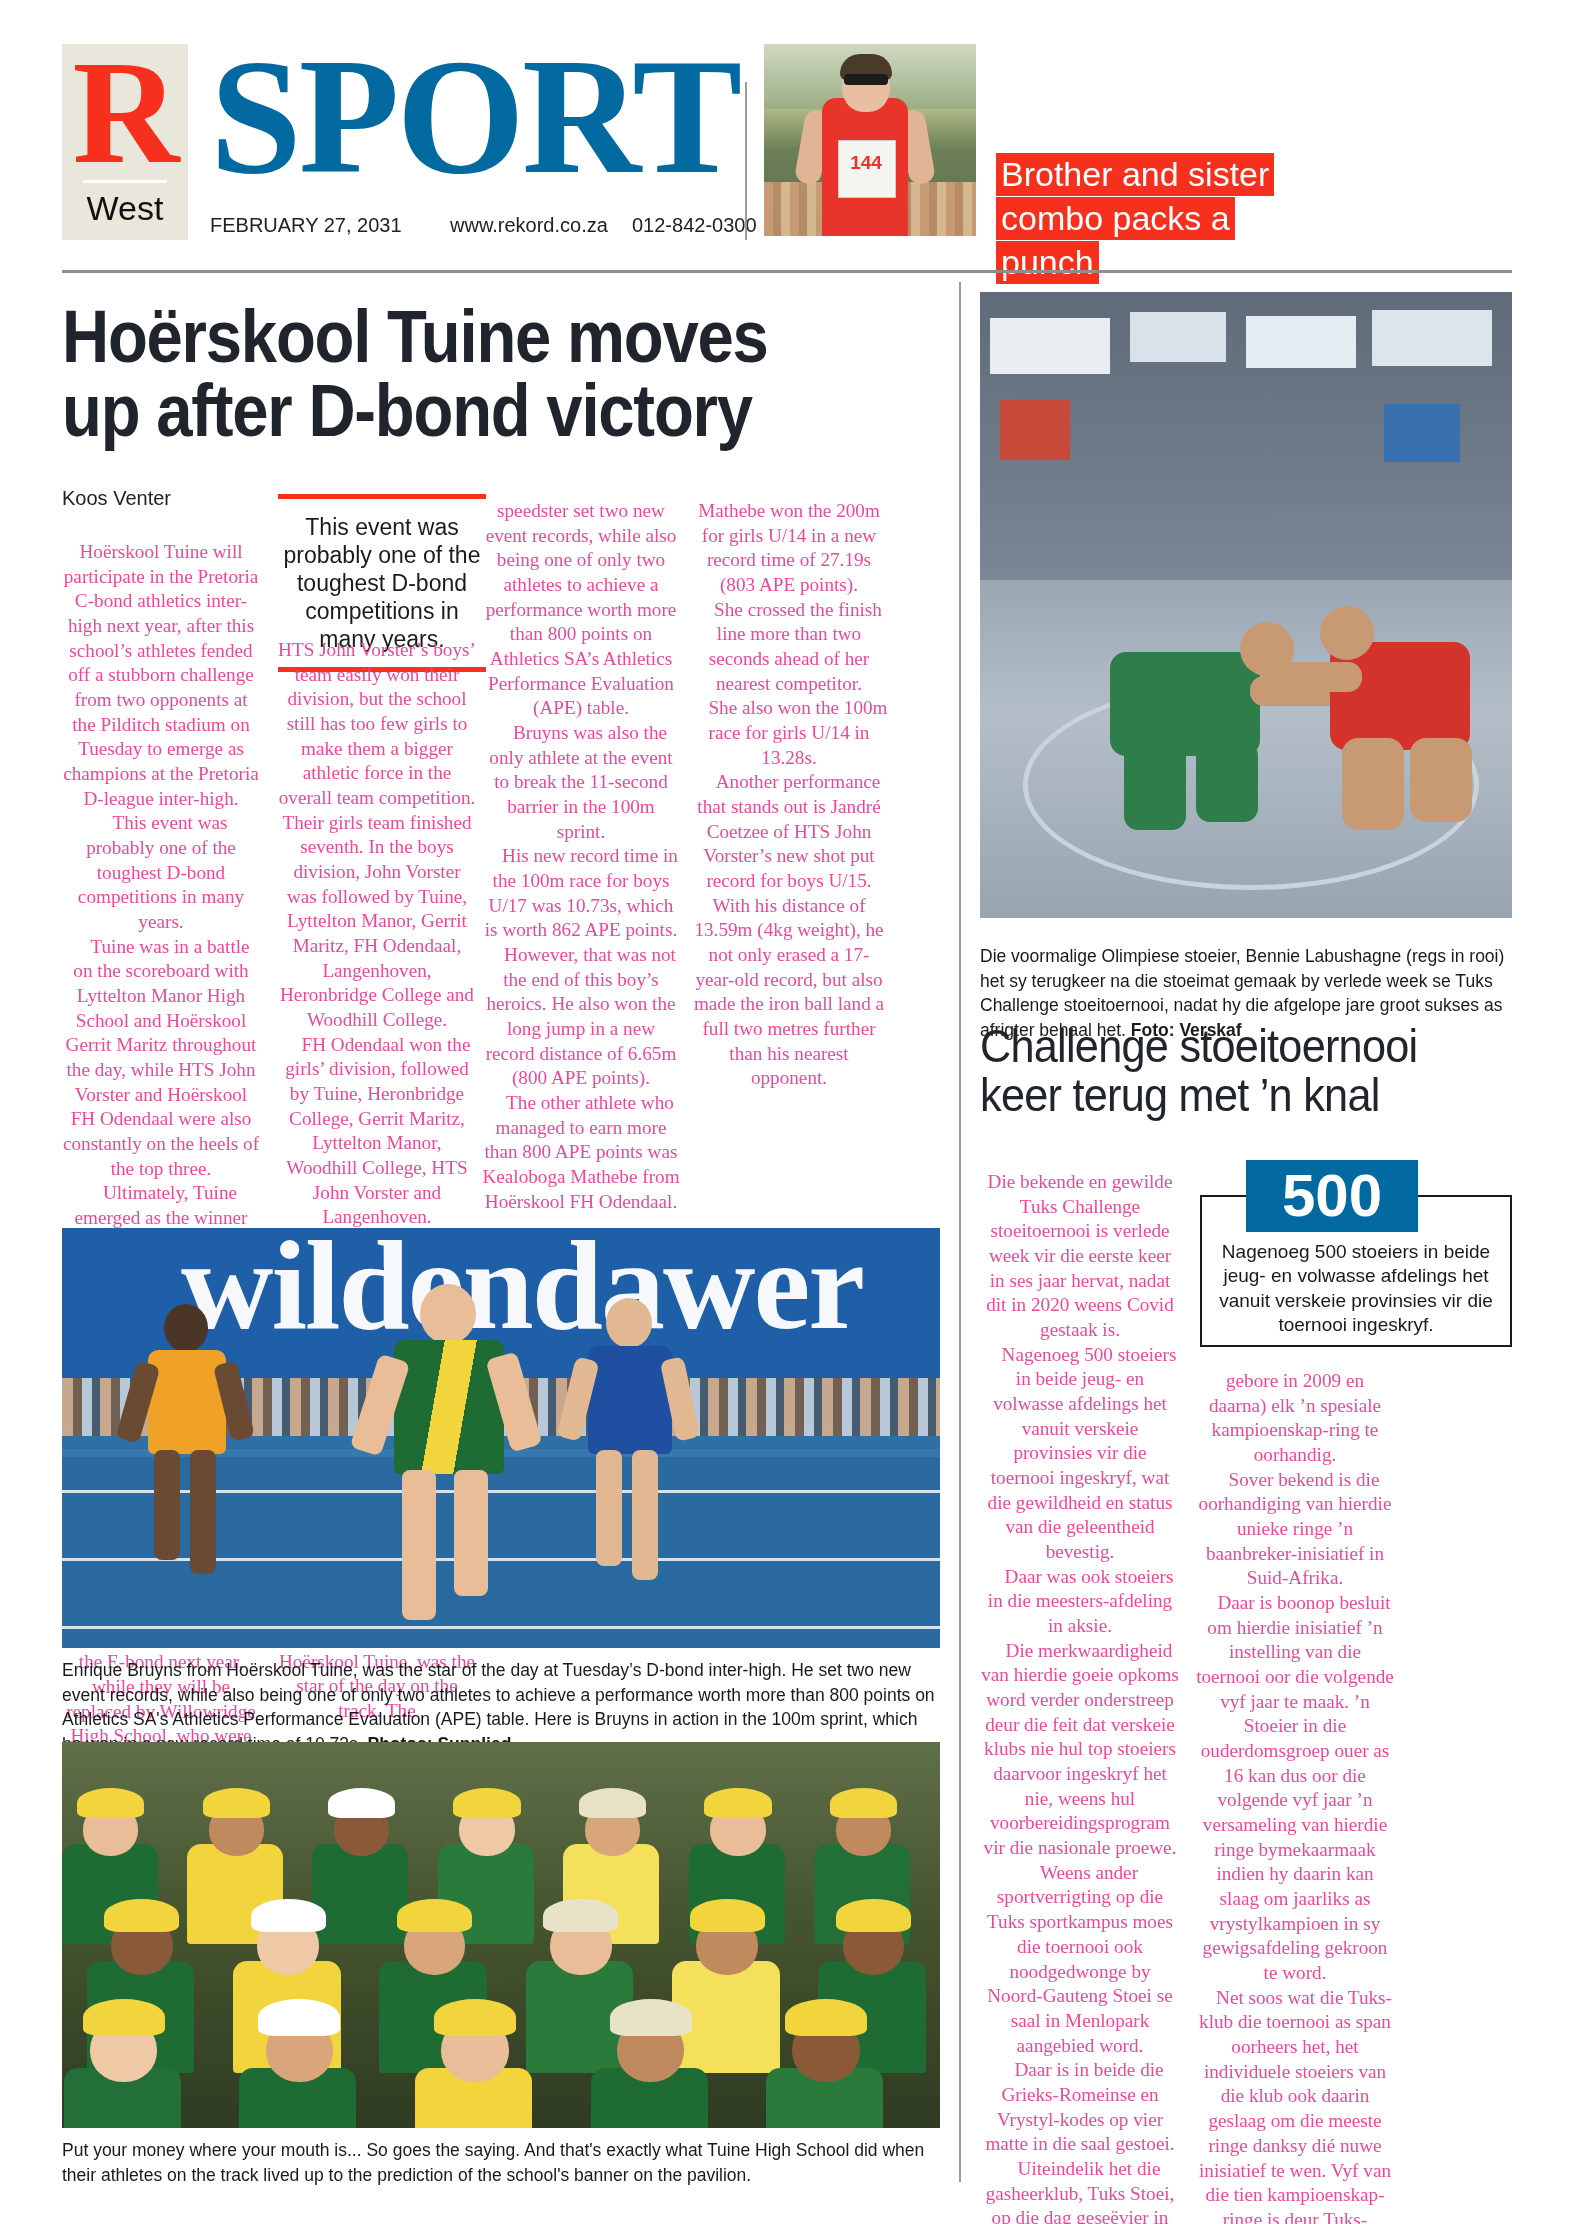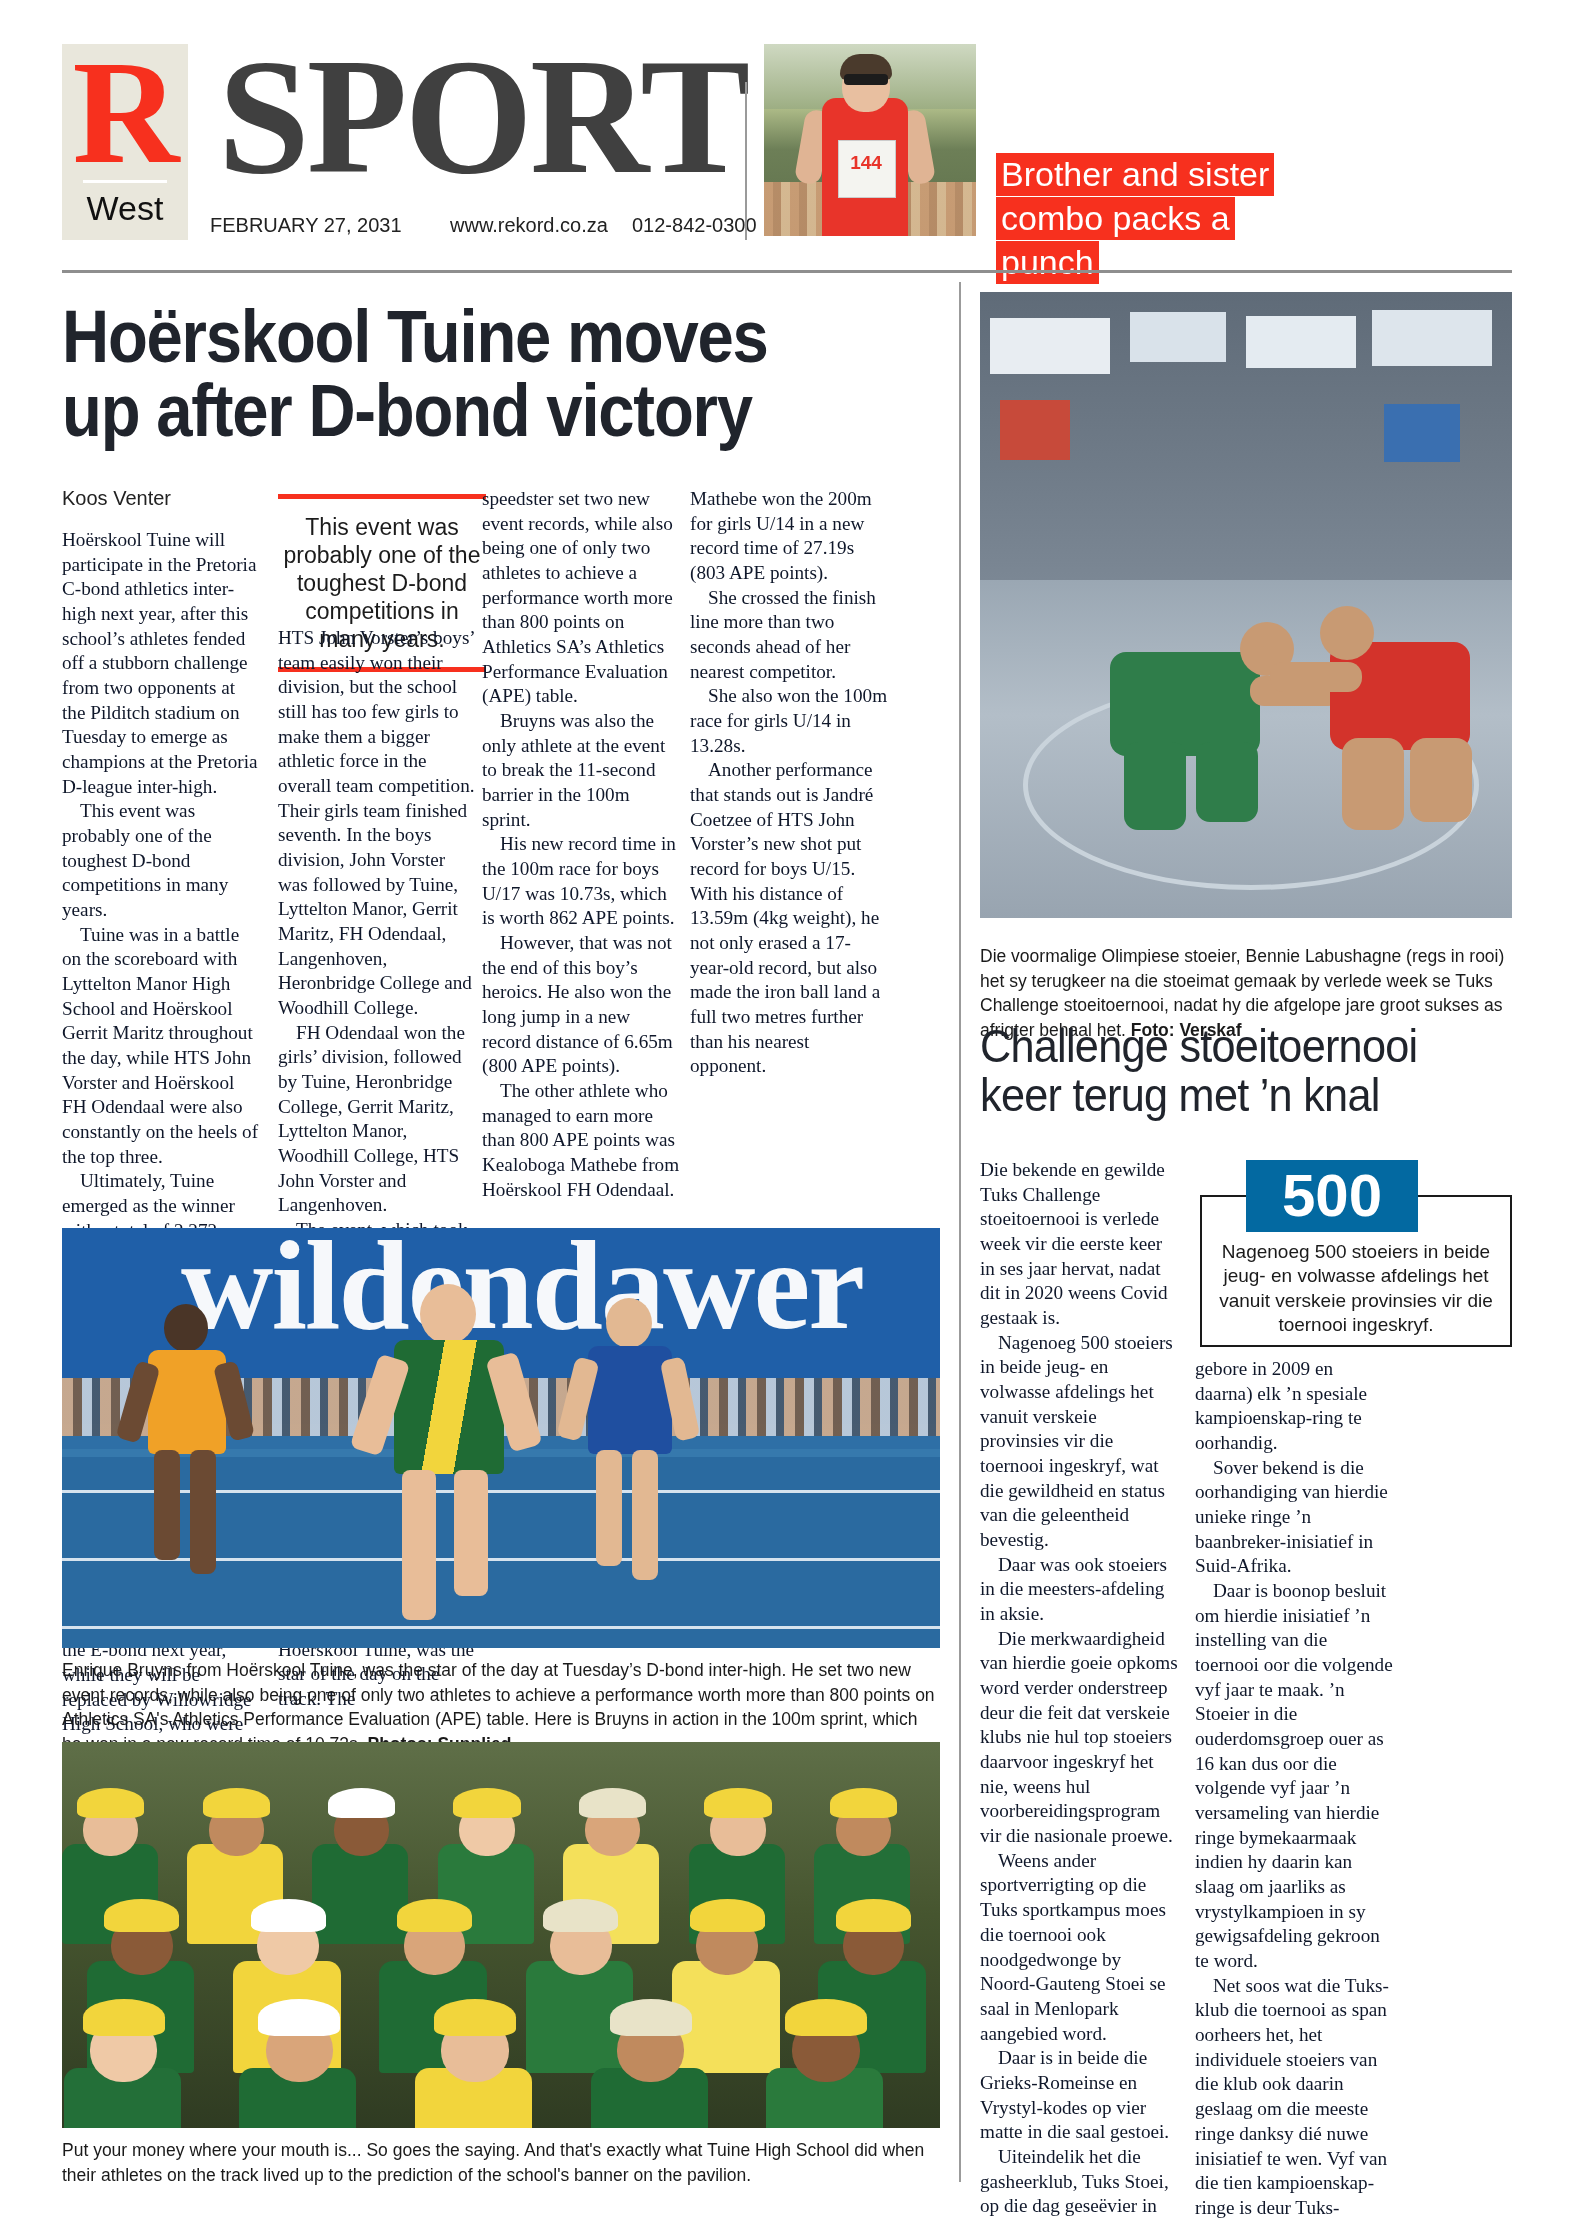--- a/index.html
+++ b/index.html
@@ -23,23 +23,23 @@
     font-family:"Liberation Serif", serif;
     font-weight:700; font-size:148px; line-height:1.0; color:#f7301e;
     margin-top:-6px; letter-spacing:-2px;
   }
   .mast-r-rule { width:84px; height:3px; background:#fff; margin-top:-6px; }
   .mast-west {
     font-family:"Liberation Sans", sans-serif;
     font-size:34px; color:#111; margin-top:6px; letter-spacing:0px;
   }
   .mast-sport {
-    position:absolute; left:156px; top:-10px;
+    position:absolute; left:148px; top:-10px;
     font-family:"Liberation Serif", serif;
-    font-weight:700; font-size:165px; line-height:1; color:#404040;
+    font-weight:700; font-size:165px; line-height:1; color:#0369a1;
     letter-spacing:-3px;
   }
   .mast-meta {
     position:absolute; left:148px; top:170px; width:560px;
     font-family:"Liberation Sans", sans-serif; font-size:20px; color:#222;
     display:flex; gap:0;
   }
   .mast-date { width:240px; }
   .mast-url  { width:230px; }
   .mast-phone{ position:absolute; left:570px; top:170px;
@@ -82,21 +82,21 @@
     font-family:"Liberation Sans Narrow","Liberation Sans", sans-serif;
     font-weight:700; font-size:75px; line-height:0.98; letter-spacing:-1.4px;
     color:#20242c;
     transform:scaleX(0.87); transform-origin:left top;
   }
   .byline {
     position:absolute; left:62px; top:487px;
     font-family:"Liberation Sans", sans-serif; font-size:20px; color:#222;
   }
 
-  .col { position:absolute; font-family:"Liberation Serif", serif; font-size:19.2px; line-height:1.285; color:#0f172a; text-align:left; }
+  .col { position:absolute; font-family:"Liberation Serif", serif; font-size:19.2px; line-height:1.285; color:#ec4899; text-align:center;margin-top:12px; }
   .col p { margin:0; text-indent:18px; }
   .col p.first { text-indent:0; }
 
   #col1 { left:62px; top:528px; width:198px; }
   #col2 { left:278px; top:626px; width:198px; }
   #col3 { left:482px; top:487px; width:198px; }
   #col4 { left:690px; top:487px; width:198px; }
 
   
   .pullquote {

